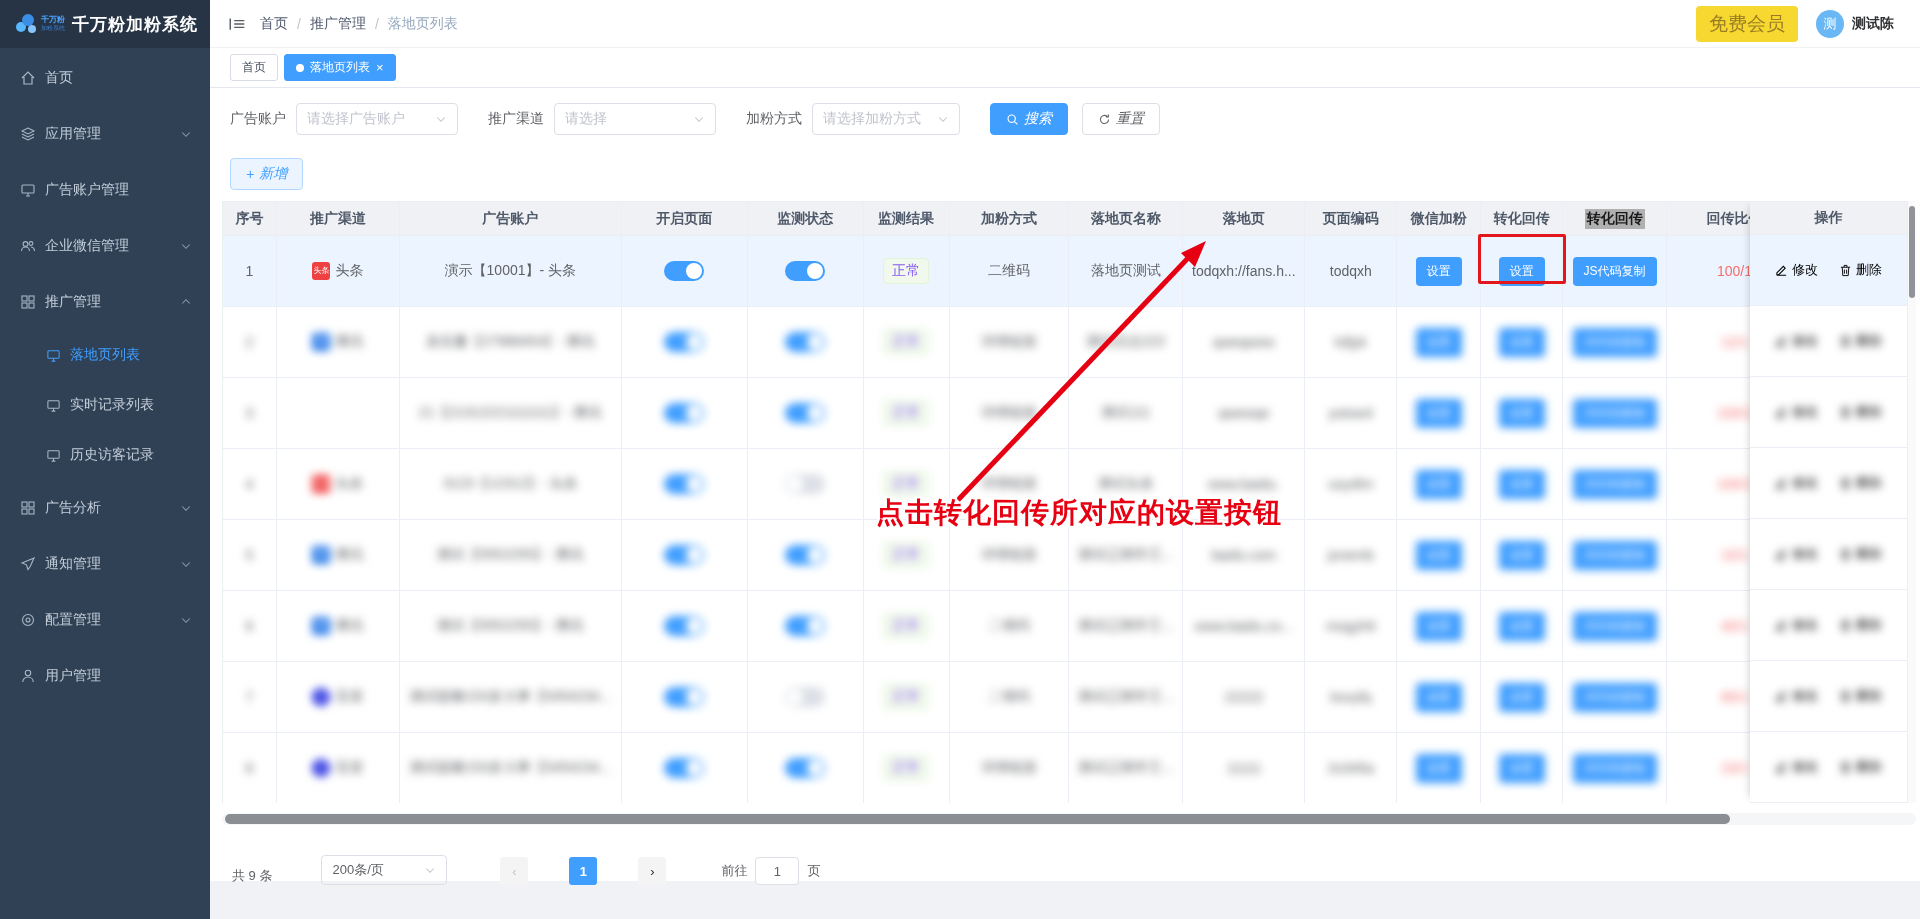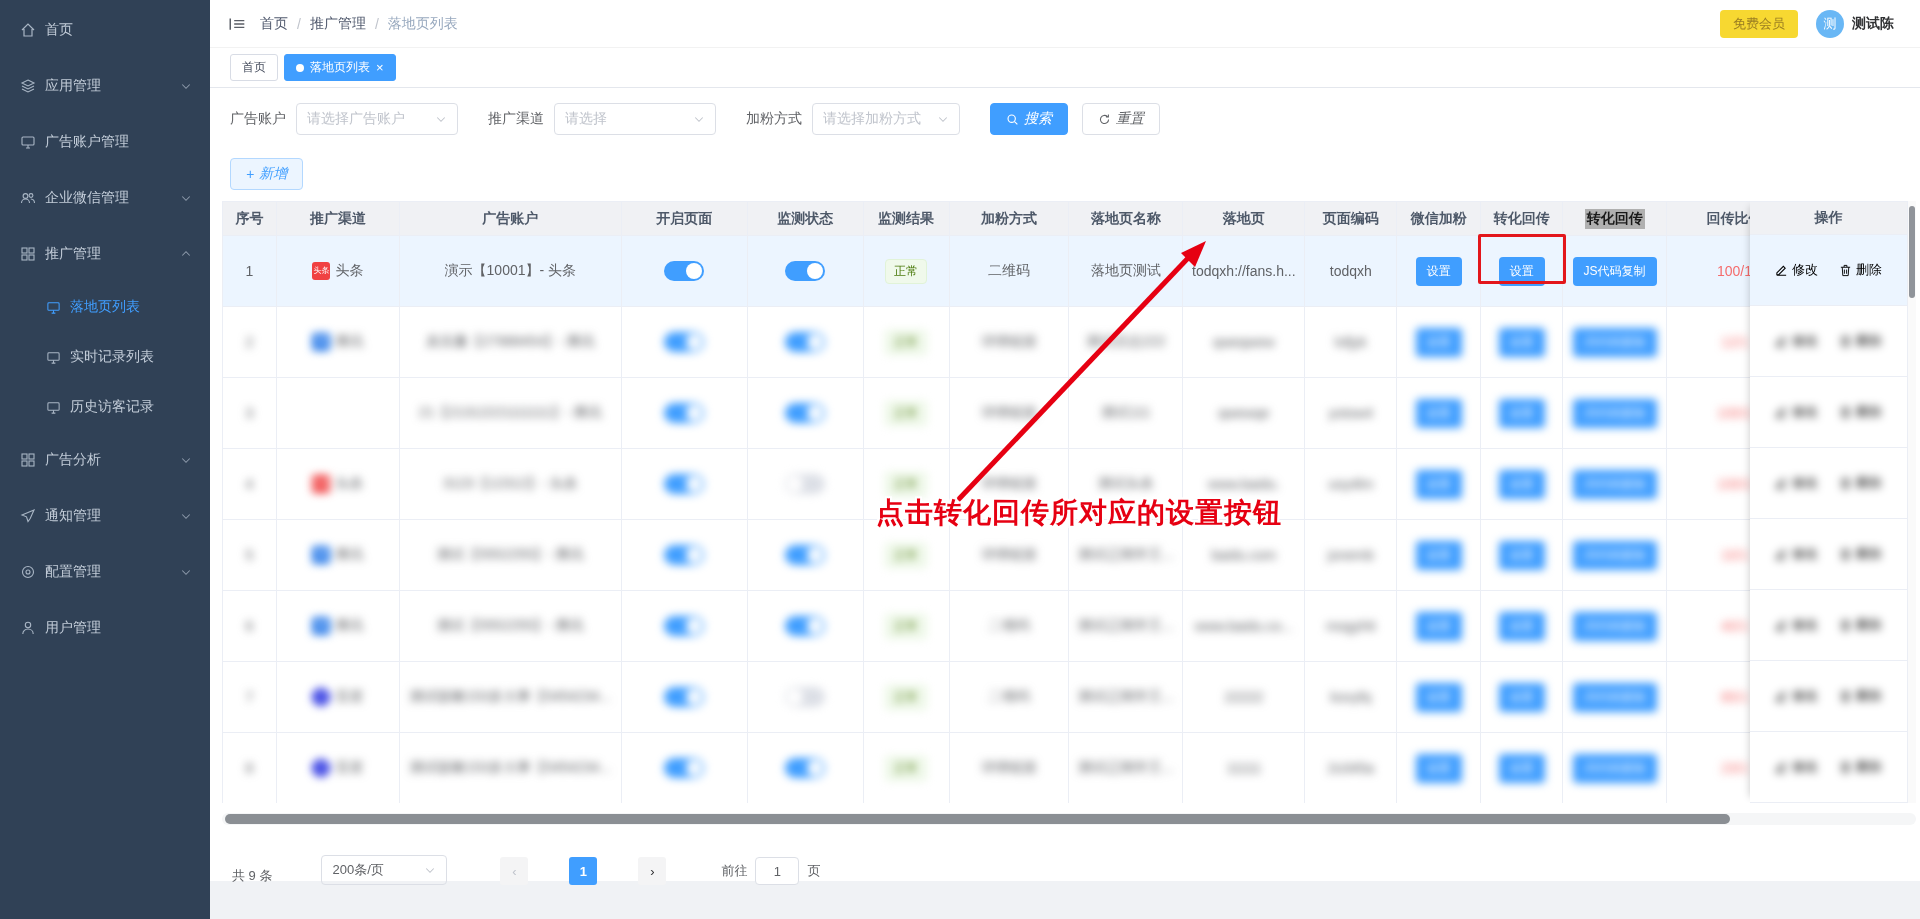--- a/index.html
+++ b/index.html
@@ -26,21 +26,21 @@
 
   
   .main { flex:1; display:flex; flex-direction:column; background:#f0f2f5; min-width:0; }
   .topbar { height:48px; background:#fff; display:flex; align-items:center; padding:0 26px 0 18px; border-bottom:1px solid #f2f2f2; }
   .fold { color:#5a5e66; margin-right:14px; cursor:pointer; display:flex; }
   .crumbs { display:flex; align-items:center; font-size:14px; }
   .crumb { color:#515a6e; cursor:pointer; }
   .crumb.last { color:#97a8be; cursor:default; }
   .crumb-sep { color:#c0c4cc; margin:0 9px; }
   .top-right { margin-left:auto; display:flex; align-items:center; gap:18px; }
-  .member-badge { background:#f7d831; color:#9a7d22; font-size:13px; padding:5px 13px; border-radius:4px; cursor:pointer; }
+  .member-badge { background:#f7d831; color:#9a7d22; font-size:19px; padding:5px 13px; border-radius:4px; cursor:pointer; }
   .user-wrap { display:flex; align-items:center; gap:8px; cursor:pointer; }
   .avatar { width:28px; height:28px; border-radius:50%; background:#69b7f5; color:#fff; font-size:13px; display:flex; align-items:center; justify-content:center; }
   .username { color:#303133; font-size:14px; font-weight:bold; }
 
   .tabbar { height:40px; background:#fff; border-bottom:1px solid #e4e7ed; display:flex; align-items:center; gap:6px; padding:0 20px; }
   .tab { height:27px; display:flex; align-items:center; gap:6px; padding:0 11px; border:1px solid #d8dce5; border-radius:3px; background:#fff; color:#495060; font-size:12px; cursor:pointer; }
   .tab.active { background:#409eff; border-color:#409eff; color:#fff; }
   .tab .dot { width:8px; height:8px; border-radius:50%; background:#fff; }
   .tab .close { font-size:13px; line-height:1; }
 
@@ -73,21 +73,21 @@
   .ellip { max-width:100%; overflow:hidden; text-overflow:ellipsis; white-space:nowrap; display:inline-block; }
   .chbadge { width:18px; height:18px; border-radius:3px; color:#fff; font-size:8px; display:inline-flex; align-items:center; justify-content:center; line-height:1; flex:none; }
   .chbadge.toutiao { background:#f04142; }
   .chbadge.tencent { background:#2b7ce9; }
   .chbadge.baidu { background:#2932e1; border-radius:50%; }
   .switch { display:inline-block; width:40px; height:20px; border-radius:10px; position:relative; cursor:pointer; flex:none; }
   .switch.on { background:#409eff; }
   .switch.off { background:#dcdfe6; }
   .switch::after { content:""; position:absolute; top:2px; width:16px; height:16px; border-radius:50%; background:#fff; }
   .switch.on::after { right:2px; } .switch.off::after { left:2px; }
-  .tag-ok { background:#f0f9eb; border:1px solid #e1f3d8; color:#4d7c0f; font-size:12px; padding:3px 8px; border-radius:4px; }
+  .tag-ok { background:#f0f9eb; border:1px solid #e1f3d8; color:#8b5cf6; font-size:14px; padding:3px 8px; border-radius:4px; }
   .mini { background:#409eff; color:#fff; border:none; border-radius:4px; font-size:12px; padding:6px 11px; cursor:pointer; font-family:inherit; white-space:nowrap; }
   .ratio { color:#f56c6c; }
 
   .opcol { position:absolute; left:1528px; top:0; width:158px; height:602px; background:#fff; z-index:2; box-shadow:-6px 0 8px -6px rgba(0,0,0,.22); }
   .opth { height:34px; background:#f0f1f4; border-top:1px solid #ebeef5; border-bottom:1px solid #ebeef5; border-right:1px solid #ebeef5; display:flex; align-items:center; justify-content:center; font-size:14px; font-weight:bold; color:#4e5969; }
   .optr { height:71px; display:flex; align-items:center; justify-content:center; border-bottom:1px solid #ebeef5; border-right:1px solid #ebeef5; background:#fff; }
   .optr.hl { background:#ecf5ff; }
   .optr.blur .c { filter:blur(4px); }
   .oplink { color:#000000; font-size:13px; display:inline-flex; align-items:center; gap:4px; margin:0 8px; cursor:pointer; white-space:nowrap; }
 
@@ -113,20 +113,34 @@
   .anno-box { position:absolute; left:1478px; top:234px; width:88px; height:50px; border:3px solid #e3161b; border-radius:2px; }
   .anno-text { position:absolute; left:876px; top:494px; font-size:28px; font-weight:bold; color:#e60012; letter-spacing:1px; white-space:nowrap;
     text-shadow:-2px -2px 0 #fff, 2px -2px 0 #fff, -2px 2px 0 #fff, 2px 2px 0 #fff, -2px 0 0 #fff, 2px 0 0 #fff, 0 -2px 0 #fff, 0 2px 0 #fff; }
 </style>
 </head>
 <body>
 
 <div class="app">
 
   <aside class="sidebar">
+    <div class="logo">
+      <span class="logo-mark">
+        <svg width="26" height="26" viewBox="0 0 26 26">
+          <circle cx="9" cy="16" r="5" fill="#58b7ff"></circle>
+          <circle cx="16" cy="9" r="6" fill="#3a8ee6"></circle>
+          <circle cx="20" cy="18" r="4" fill="#85c6ff"></circle>
+        </svg>
+        <span class="logo-mark-text">
+          <b>千万粉</b>
+          <i>加粉系统</i>
+        </span>
+      </span>
+      <span class="logo-title">千万粉加粉系统</span>
+    </div>
 
     <nav class="menu">
       <div class="menu-item">
         <svg width="16" height="16" viewBox="0 0 16 16">
             <path d="M2 8 8 2l6 6M4 7v7h8V7" fill="none" stroke="currentColor" stroke-width="1.2"></path>
           </svg>
         <span>首页</span>
       </div>
       <div class="menu-item">
         <svg width="16" height="16" viewBox="0 0 16 16">

